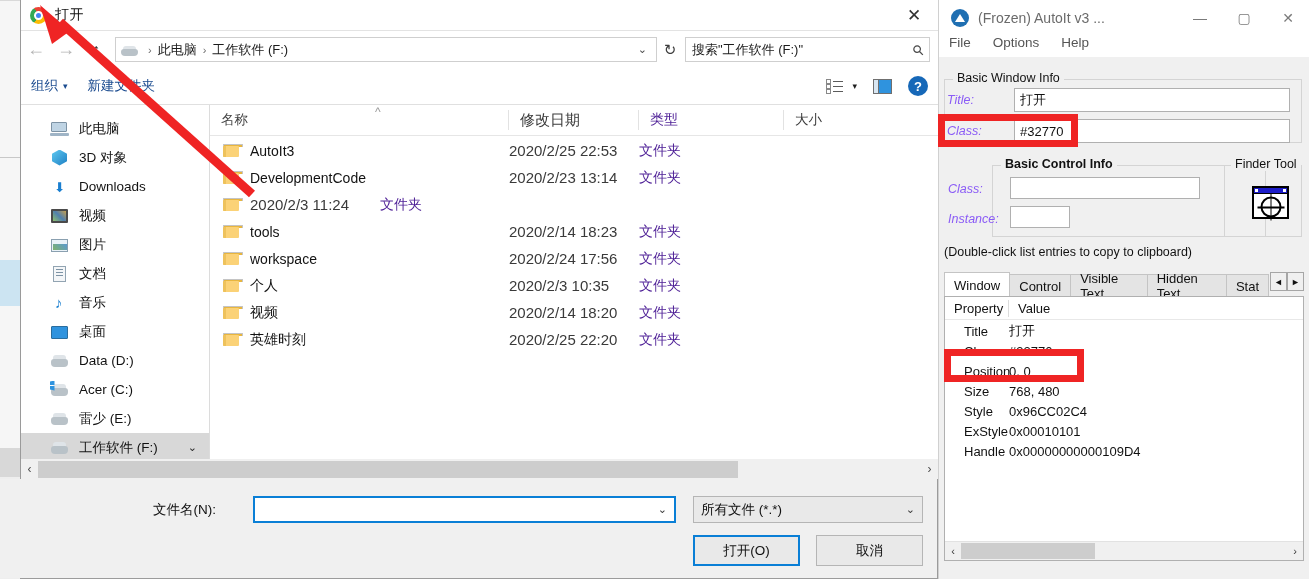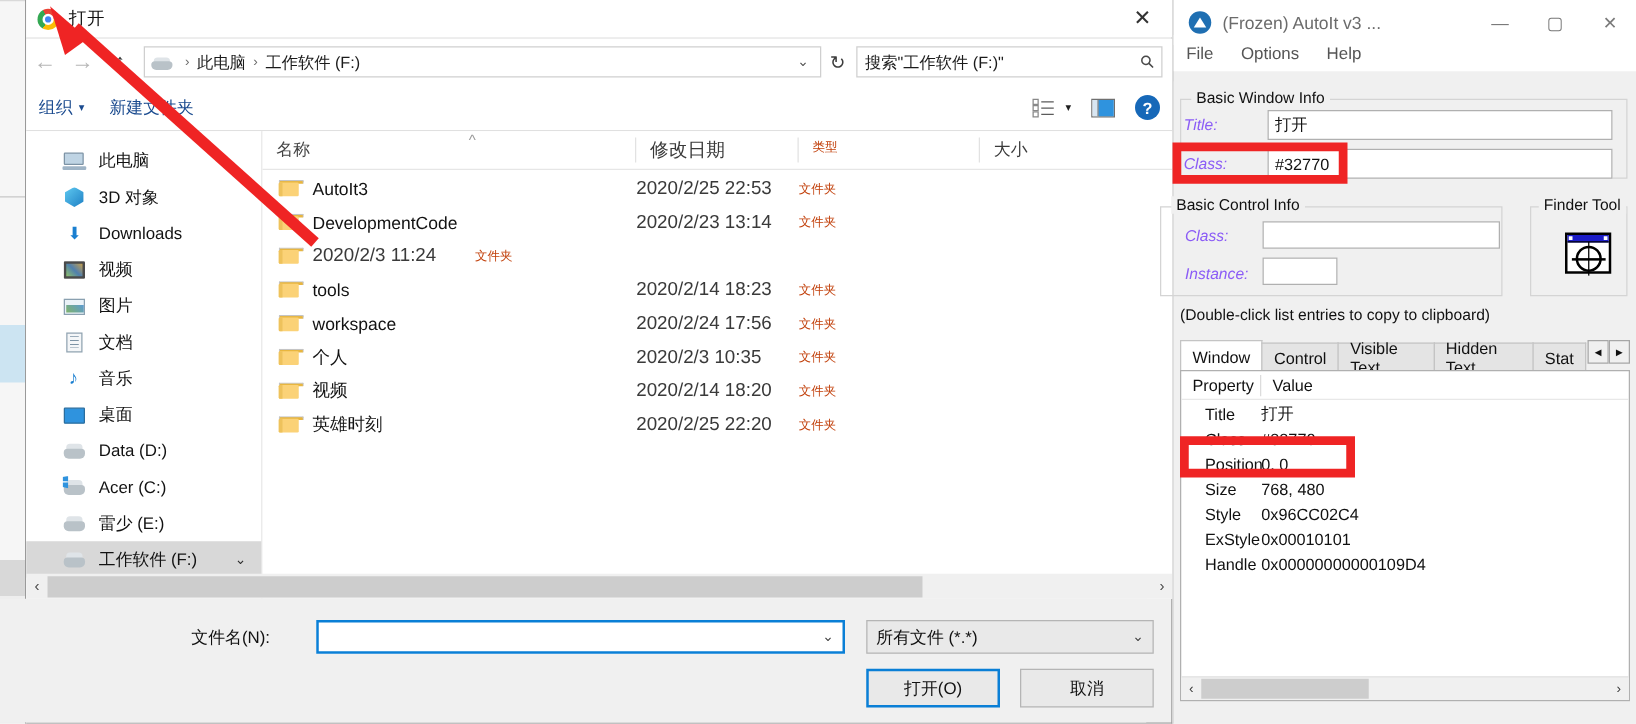--- a/index.html
+++ b/index.html
@@ -118,21 +118,21 @@
   .col-sortmark { position:absolute; top:0px; font-size:12px; color:#9a9a9a; }
   .head-rule { position:absolute; left:0; right:0; top:30px; height:1px; background:#e6e6e6; }
   .rows { position:absolute; left:0; top:32px; right:0; }
   .row { height:27px; display:flex; align-items:center; font-size:14px; color:#121212; }
   .folder-ico { width:16px; height:13px; margin-left:13px; margin-right:11px; flex:none; position:relative; }
   .folder-ico .tab { position:absolute; left:0; top:0; width:7px; height:3px; background:#e8b63f; border-radius:1px 1px 0 0;}
   .folder-ico .bd { position:absolute; left:0; top:2px; width:16px; height:11px; background:#fbd277; border-radius:1px;}
   .folder-ico .bd2{ position:absolute; left:0; top:2px; width:3px; height:11px; background:#eec25c; border-radius:1px 0 0 1px;}
   .cell-name { width:299px; }
   .cell-date { width:130px; color:#3a3a3a; font-size:15px; }
-  .cell-type { width:145px; color:#c2410c; font-size:10px; }
+  .cell-type { width:145px; color:#4c1d95; font-size:14px; }
   .cell-size { flex:1; color:#3a3a3a; font-size:13.5px; }
 
   
   .hscroll { position:absolute; left:21px; top:459px; width:917px; height:20px; background:#f0f0f0; display:flex; align-items:center; }
   .hs-arrow { width:17px; height:20px; display:flex; align-items:center; justify-content:center; font-size:12px; color:#4c4c4c;}
   .hs-track { flex:1; height:17px; background:#f0f0f0; position:relative; }
   .hs-thumb { position:absolute; left:0; top:0; width:700px; height:17px; background:#cdcdcd; }
 
   
   .footer { position:absolute; left:0; top:479px; width:917px; height:99px; background:#f0f0f0; }
@@ -496,21 +496,21 @@
   </div>
 
   <div class="gbox" style="left:944px; top:79px; width:358px; height:64px;">
     <span class="gbox-legend">Basic Window Info</span>
   </div>
   <div class="fld-label" style="left:947px; top:93px;">Title:</div>
   <div class="fld-box" style="left:1014px; top:88px; width:276px; height:24px;">打开</div>
   <div class="fld-label" style="left:947px; top:124px;">Class:</div>
   <div class="fld-box" style="left:1014px; top:119px; width:276px; height:24px;">#32770</div>
 
-  <div class="gbox" style="left:928px; top:165px; width:274px; height:72px;">
+  <div class="gbox" style="left:992px; top:165px; width:274px; height:72px;font-weight:bold;">
     <span class="gbox-legend">Basic Control Info</span>
   </div>
   <div class="fld-label" style="left:948px; top:182px;">Class:</div>
   <div class="fld-box" style="left:1010px; top:177px; width:190px; height:22px;"></div>
   <div class="fld-label" style="left:948px; top:212px;">Instance:</div>
   <div class="fld-box" style="left:1010px; top:206px; width:60px; height:22px;"></div>
 
   <div class="gbox" style="left:1224px; top:165px; width:78px; height:72px;">
     <span class="gbox-legend" style="left:6px;">Finder Tool</span>
   </div>

